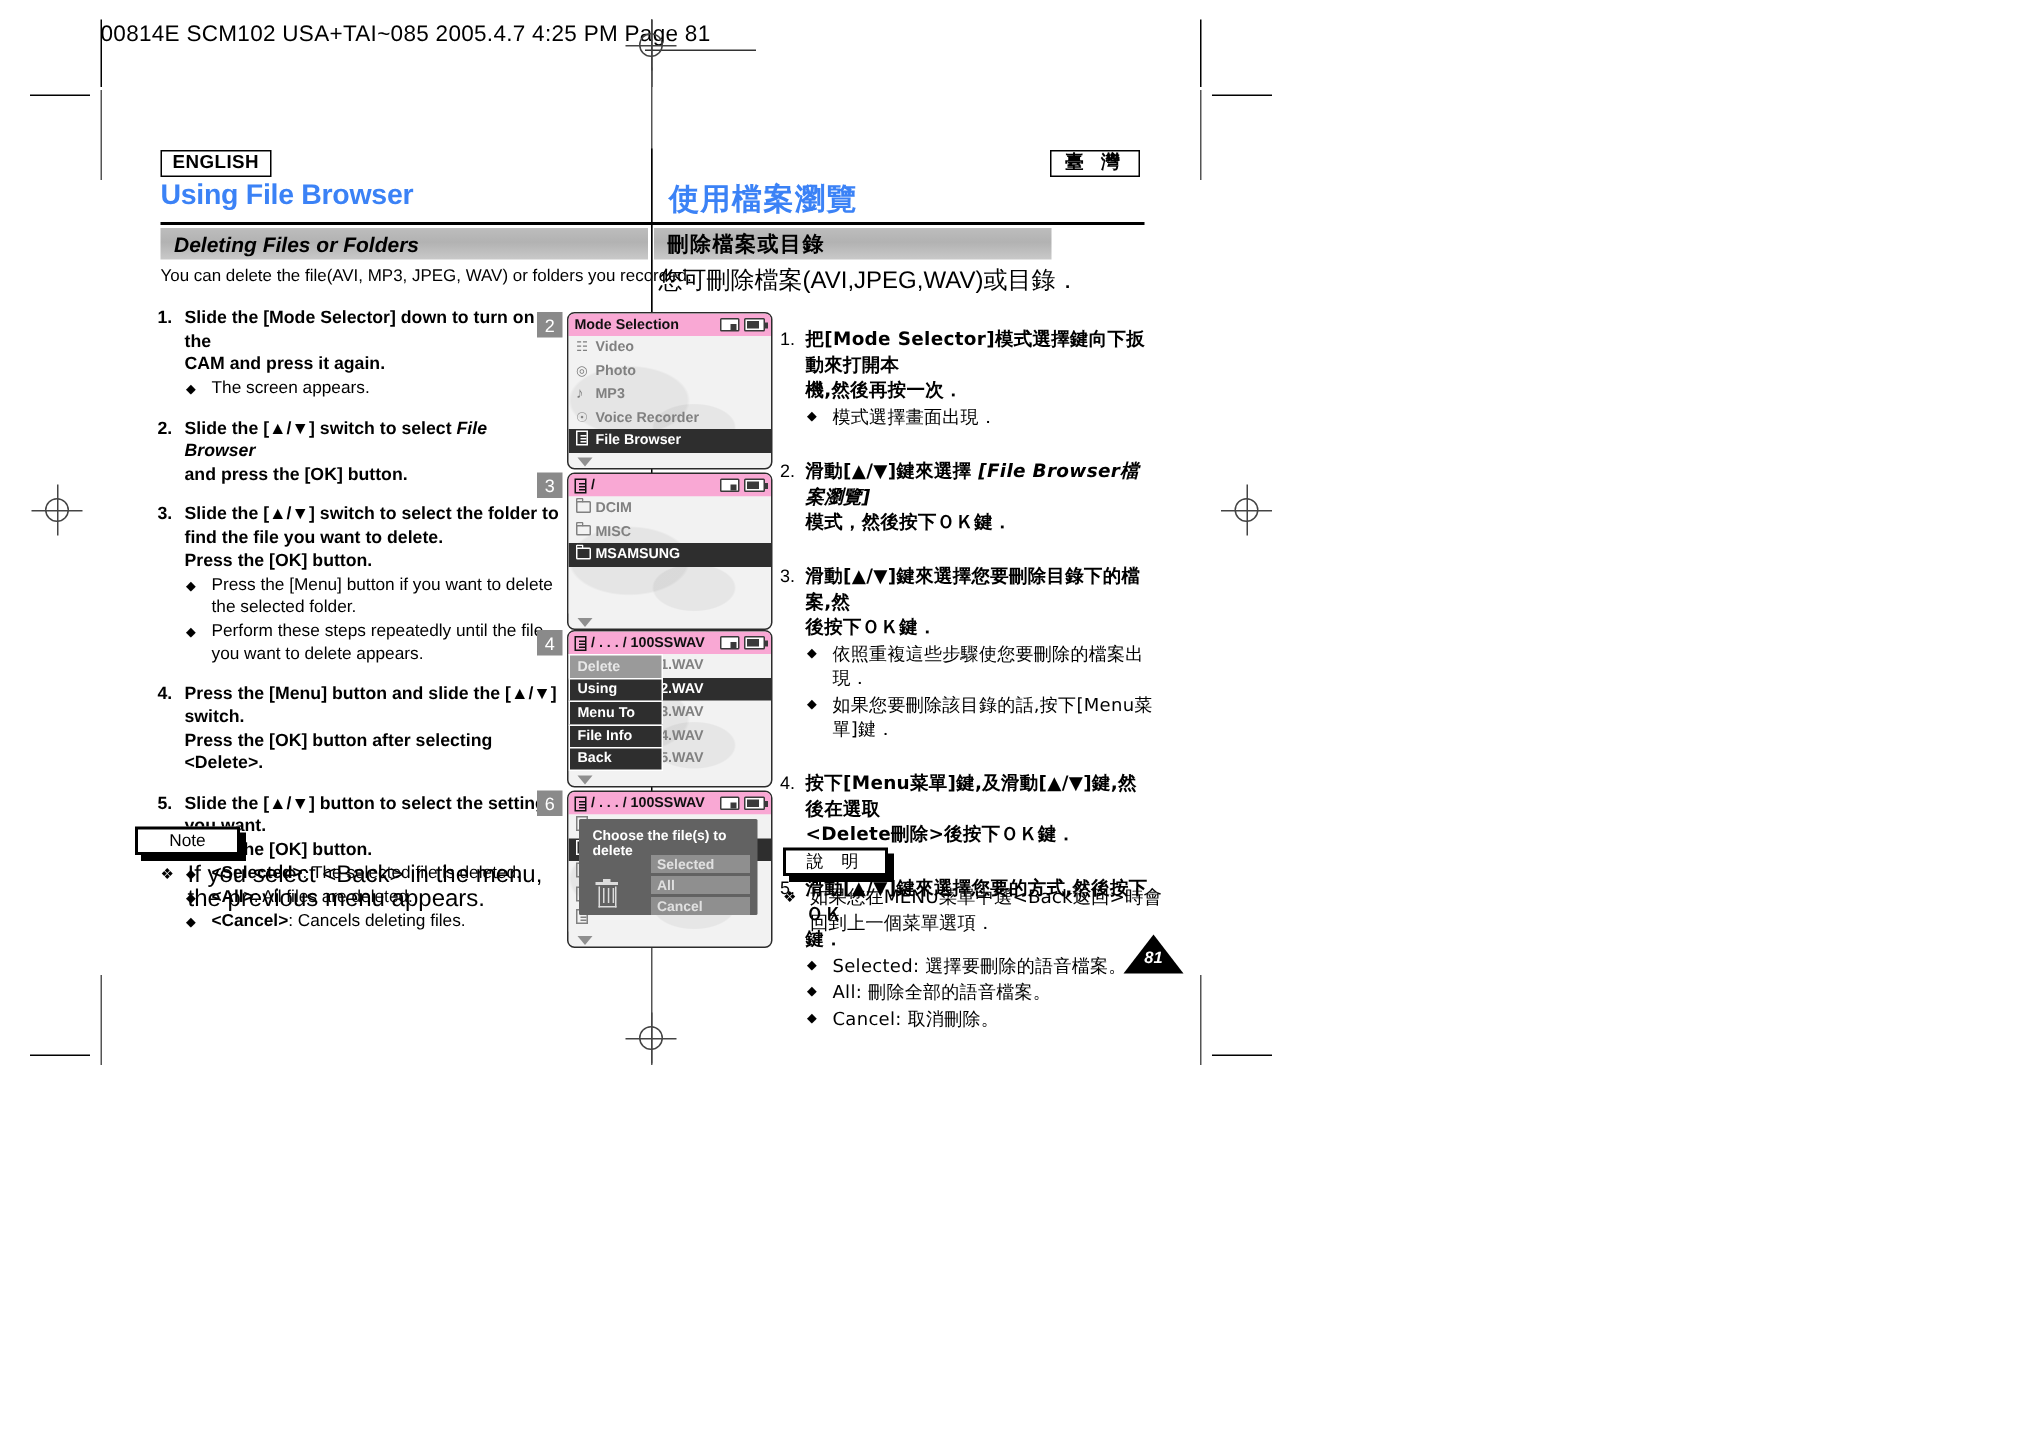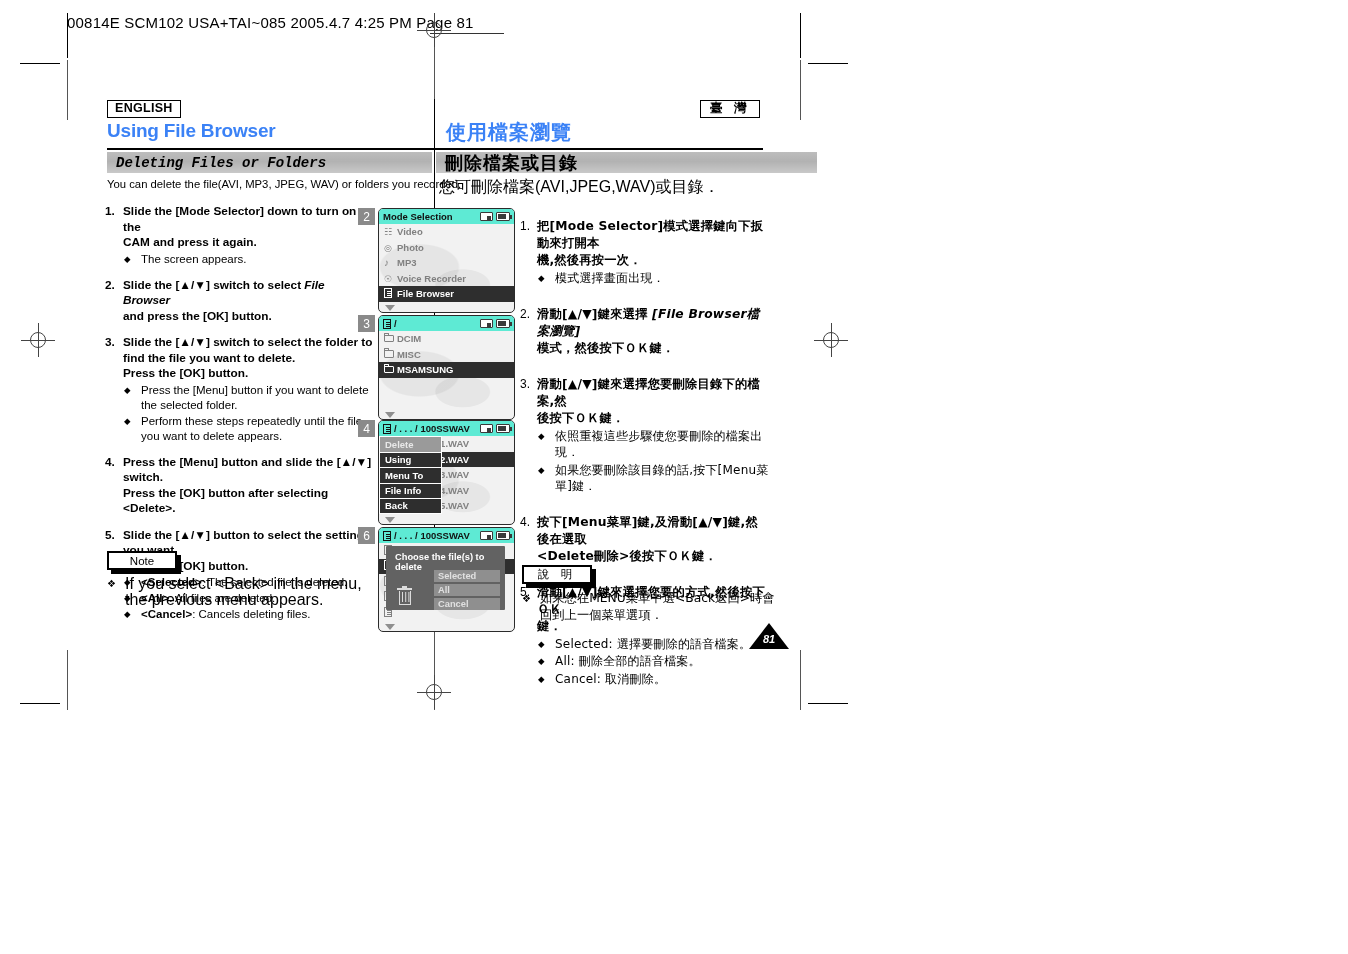--- a/index.html
+++ b/index.html
@@ -44,25 +44,25 @@
   .title-en{left:107px;top:120px;}
   .title-tw{left:446px;top:119px;font-size:20px;letter-spacing:1px;}
 
   .titlerule{position:absolute;left:107px;top:148px;width:656px;height:2px;background:#000;}
   .colrule{position:absolute;left:434px;top:99px;width:1px;height:469px;background:#000;}
 
   .subbar{
     position:absolute;height:21px;
     background:linear-gradient(to bottom,#bdbdbd 0%,#b2b2b2 45%,#c9c9c9 100%);
     color:#000;font-style:italic;font-weight:bold;font-size:14px;
-    display:flex;align-items:center;padding-left:9px;box-sizing:border-box;font-family:Liberation Mono, monospace;
+    display:flex;align-items:center;padding-left:9px;box-sizing:border-box;
   }
   .subbar-en{left:107px;top:152px;width:325px;}
-  .subbar-tw{left:436px;top:152px;width:381px;font-style:normal;
-     font-family:"DejaVu Sans","Liberation Sans",sans-serif;font-size:18px;letter-spacing:1px;}
+  .subbar-tw{left:436px;top:152px;width:265px;font-style:normal;
+     font-family:"DejaVu Sans","Liberation Sans",sans-serif;font-size:14px;letter-spacing:1px;}
 
   .subdesc{position:absolute;font-size:11.3px;color:#000;white-space:nowrap;}
   .subdesc-en{left:107px;top:178px;}
   .subdesc-tw{left:439px;top:177px;font-size:16px;}
 
   
   .steps{position:absolute;width:270px;}
   .steps-en{left:105px;top:204px;}
   .steps-tw{left:520px;top:218px;width:250px;}
 
@@ -90,41 +90,41 @@
   .notebox{position:absolute;}
   .notebox .lbl{
     position:relative;border:2px solid #000;background:#fff;
     width:70px;height:19px;font-size:11.5px;display:flex;align-items:center;
     justify-content:center;box-sizing:border-box;z-index:2;
   }
   .notebox .shadow{position:absolute;left:4px;top:4px;width:70px;height:19px;background:#000;z-index:1;}
   .notetext{position:absolute;font-size:16px;line-height:15.5px;padding-left:18px;width:250px;}
   .notetext::before{content:"\2756";position:absolute;left:0;top:0;font-size:10px;}
 
-  .note-en{left:107px;top:551px;}
+  .note-en{left:90px;top:551px;}
   .note-tw{left:522px;top:565px;}
   .note-tw .lbl{width:70px;letter-spacing:4px;font-family:"DejaVu Sans",sans-serif;}
 
   .notetext-en{left:107px;top:576px;}
   .notetext-tw{left:522px;top:590px;width:240px;font-size:12.3px;line-height:17px;
     font-family:"DejaVu Sans","Liberation Sans",sans-serif;}
 
   
   .lcdgroup{position:absolute;}
   .stepbadge{
     position:absolute;left:0;top:0;width:17px;height:17px;background:#8a8a8a;color:#fff;
     font-size:12px;display:flex;align-items:center;justify-content:center;font-weight:normal;
   }
   .lcd{
     position:absolute;left:20px;top:0;width:137px;
     border:1.5px solid #2b2b2b;border-radius:5px;background:#f2f2f2;
     box-sizing:border-box;overflow:hidden;
   }
   .lcd-title{
-    height:15px;background:#5eead4;display:flex;align-items:center;
+    height:15px;background:#f9a8d4;display:flex;align-items:center;
     padding:0 4px;font-size:9.5px;font-weight:bold;color:#111;box-sizing:border-box;
   }
   .lcd-title .t{flex:1;white-space:nowrap;overflow:hidden;}
   .lcd-body{position:relative;background:#f2f2f2;}
   .lcd-body::before{
     content:"";position:absolute;left:0;top:0;right:0;bottom:0;
     background:
       radial-gradient(ellipse 70px 40px at 30% 55%, rgba(0,0,0,0.055) 0 55%, rgba(0,0,0,0) 58%),
       radial-gradient(ellipse 46px 26px at 62% 78%, rgba(0,0,0,0.05) 0 58%, rgba(0,0,0,0) 61%);
     pointer-events:none;

